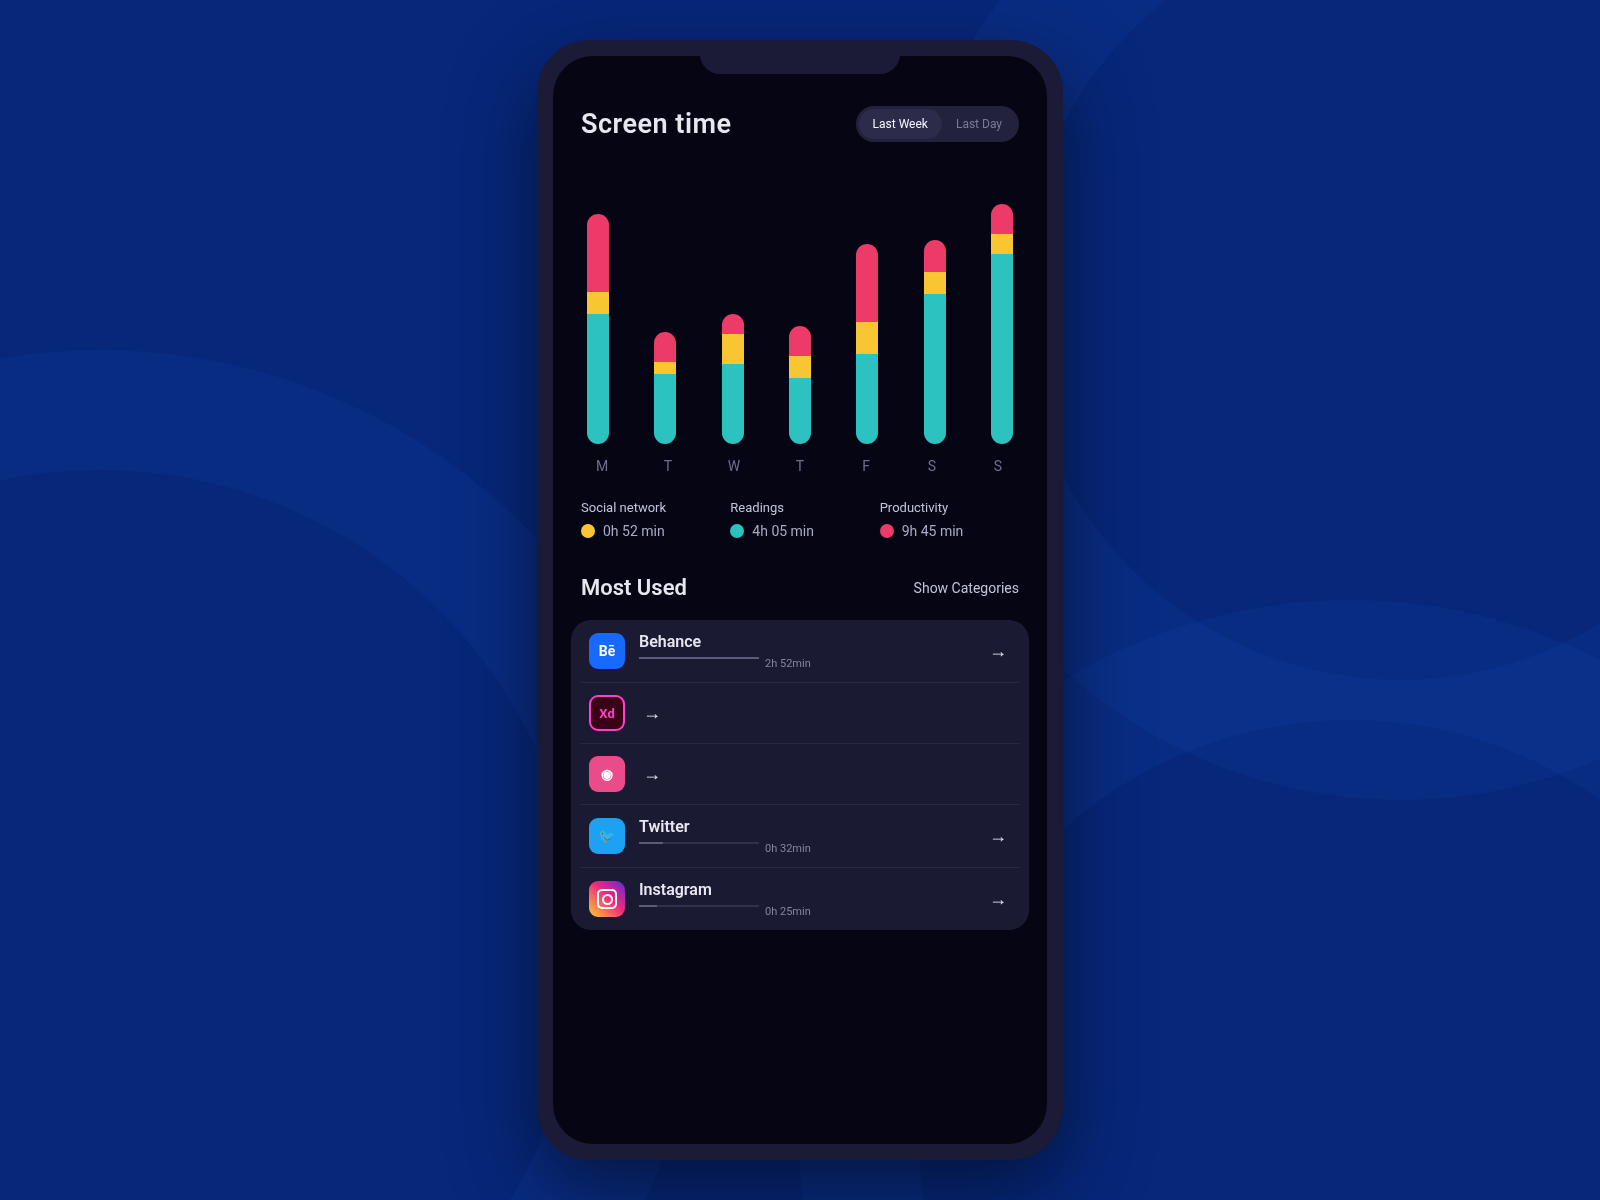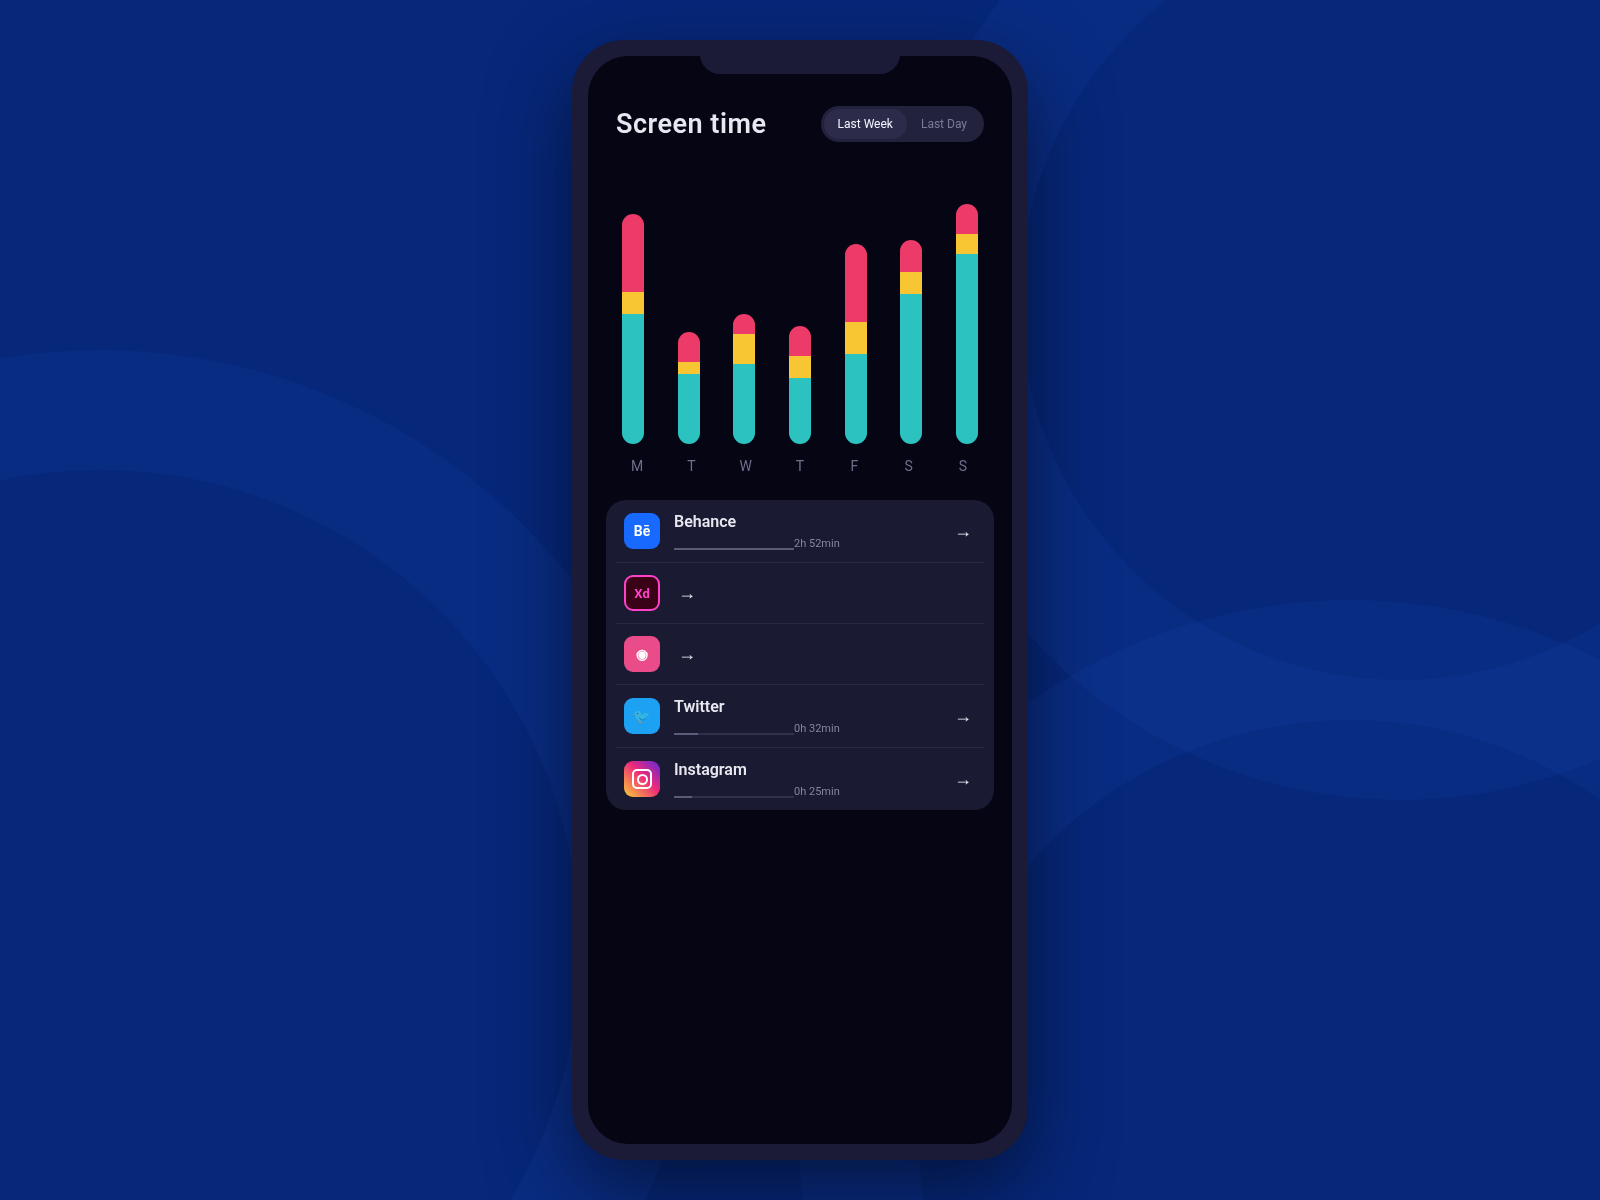--- a/index.html
+++ b/index.html
@@ -21,21 +21,21 @@
   .ring1 { width: 1200px; height: 1200px; left: -500px; top: 350px; }
   .ring2 { width: 1000px; height: 1000px; left: 900px; top: -200px; }
   .ring3 { width: 1100px; height: 1100px; left: 800px; top: 600px; }
 
   
   .phone {
     position: absolute;
     left: 50%;
     top: 40px;
     transform: translateX(-50%);
-    width: 456px;
+    width: 526px;
     height: 1120px;
     background: #1b1a37;
     border-radius: 52px;
     padding: 16px;
     box-shadow: 0 30px 80px rgba(0,0,0,0.5);
   }
   .screen {
     width: 100%;
     height: 100%;
     background: #050514;
@@ -171,21 +171,21 @@
     flex-shrink: 0;
     display: flex;
     align-items: center;
     justify-content: center;
     font-size: 14px;
     font-weight: 700;
     color: #fff;
   }
   .app-body { flex: 1; }
   .app-name { font-size: 16px; font-weight: 600; margin-bottom: 6px; }
-  .progress-wrap { display: flex; align-items: flex-end; }
+  .progress-wrap { display: flex; align-items: flex-start; gap: 6px; }
   .progress-track { width: 120px; height: 2px; background: rgba(120,120,160,0.25); }
   .progress-fill { height: 100%; background: #5b5c79; }
   .app-time { font-size: 11px; color: #8485a0; }
   .arrow { color: #e6e7ef; font-size: 18px; font-weight: 700; padding: 0 4px; }
 
   
   .icon-behance { background: #1769ff; }
   .icon-xd { background: #3a0217; border: 2px solid #ff41c8; color:#ff41c8; font-size:13px;}
   .icon-dribbble { background: #ea4c89; }
   .icon-twitter { background: #1da1f2; }
@@ -270,21 +270,48 @@
     <div class="day-labels" id="day-labels">
         <span>M</span>
         <span>T</span>
         <span>W</span>
         <span>T</span>
         <span>F</span>
         <span>S</span>
         <span>S</span>
       </div>
 
-
+    <div class="legend" id="legend">
+        <div class="legend-item">
+          <div class="legend-label">Social network</div>
+          <div class="legend-row">
+            <div class="dot dot-yellow"></div>
+            <div class="legend-val">0h 52 min</div>
+          </div>
+        </div>
+        <div class="legend-item">
+          <div class="legend-label">Readings</div>
+          <div class="legend-row">
+            <div class="dot dot-teal"></div>
+            <div class="legend-val">4h 05 min</div>
+          </div>
+        </div>
+        <div class="legend-item">
+          <div class="legend-label">Productivity</div>
+          <div class="legend-row">
+            <div class="dot dot-pink"></div>
+            <div class="legend-val">9h 45 min</div>
+          </div>
+        </div>
+      </div>
+
+    <div class="mu-header">
+      <div class="mu-title">Most Used</div>
+      <div class="mu-link">Show Categories</div>
+    </div>
 
     <div class="mu-card" id="mu-card">
         <div class="app-row">
           <div class="app-icon icon-behance">Bē</div>
           <div class="app-body">
             <div class="app-name">Behance</div>
             <div class="progress-wrap">
               <div class="progress-track">
                 <div class="progress-fill" style="width: 100%;"></div>
               </div>

